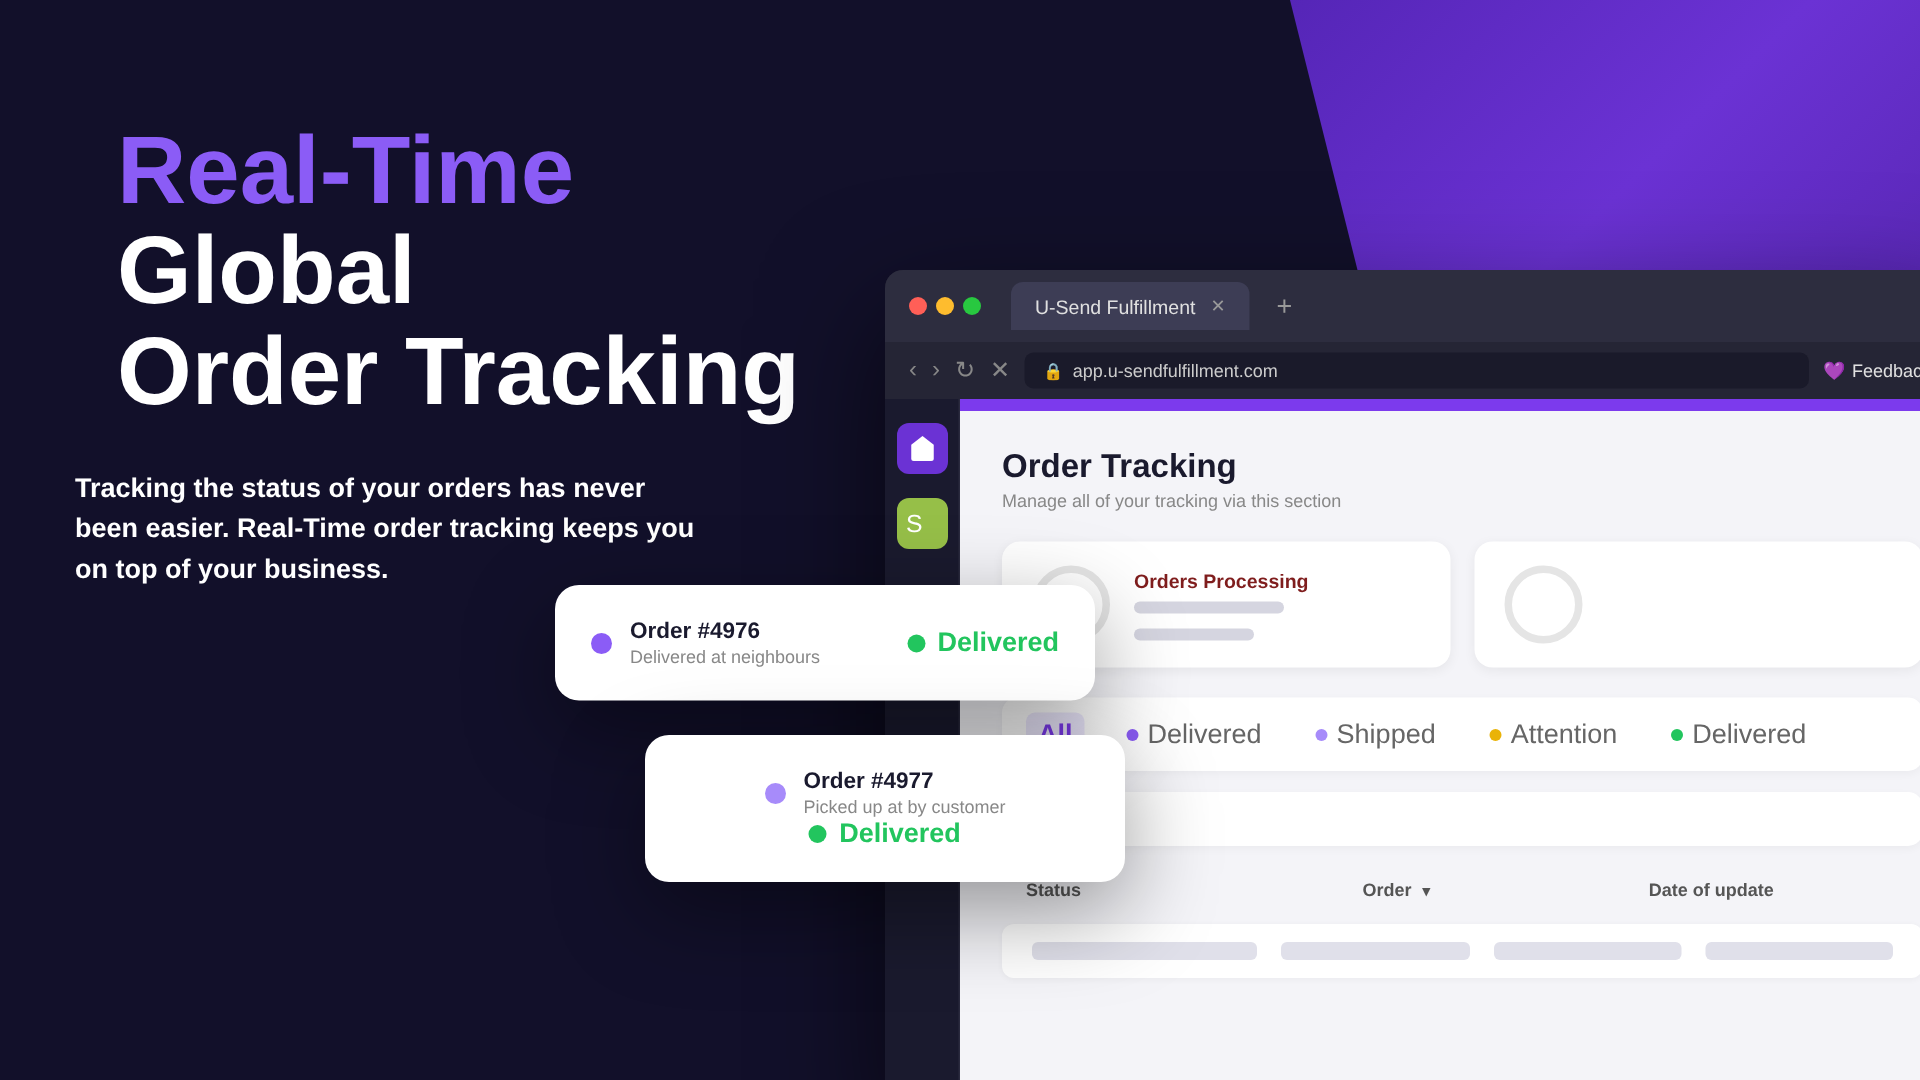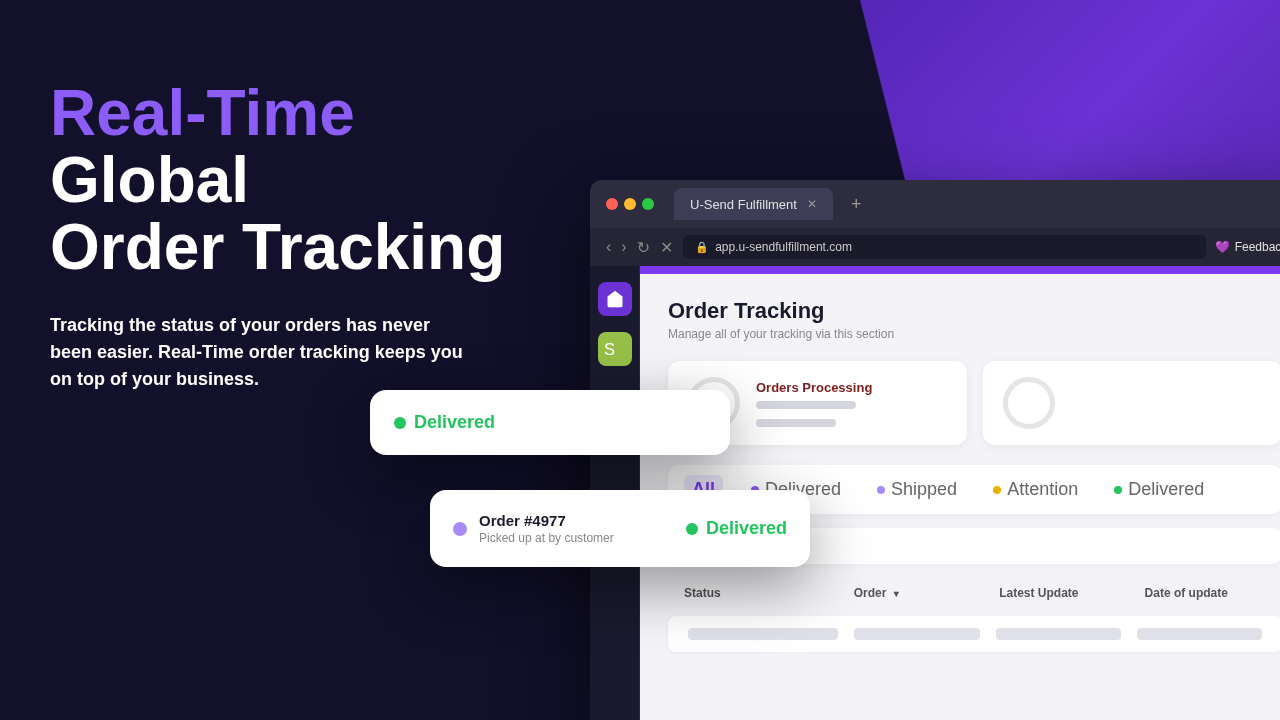--- a/index.html
+++ b/index.html
@@ -30,20 +30,21 @@
       top: 80px;
       width: 500px;
       z-index: 2;
     }
 
     .hero-title {
       font-size: 64px;
       font-weight: 800;
       line-height: 1.05;
       margin-bottom: 30px;
+      margin-left: 28px;
     }
 
     .hero-title .highlight {
       color: #8b5cf6;
     }
 
     .hero-title .white {
       color: #ffffff;
     }
 
@@ -68,29 +69,30 @@
       align-items: center;
       justify-content: space-between;
       box-shadow: 0 20px 60px rgba(0,0,0,0.4);
       z-index: 10;
     }
 
     .order-card-2 {
       position: absolute;
       left: 430px;
       top: 490px;
-      width: 380px;
+      width: 320px;
       background: #ffffff;
       border-radius: 16px;
       padding: 22px 23px;
       display: flex;
       align-items: center;
       justify-content: space-between;
       box-shadow: 0 20px 60px rgba(0,0,0,0.4);
       z-index: 11;
+      flex-direction: column;
     }
 
     .order-left {
       display: flex;
       align-items: center;
       gap: 12px;
     }
 
     .order-dot {
       width: 14px;
@@ -458,20 +460,27 @@
 <div class="bg-purple-triangle"></div>
 
 <div class="left-content">
   <h1 class="hero-title">
     <span class="highlight">Real-Time</span><span class="white"> Global<br>Order Tracking</span>
   </h1>
   <p class="hero-description">Tracking the status of your orders has never been easier. Real-Time order tracking keeps you on top of your business.</p>
 </div>
 
 <div class="order-card-1">
+  <div class="order-left">
+    <div class="order-dot"></div>
+    <div class="order-info">
+      <div class="order-number">Order #4976</div>
+      <div class="order-sub">Delivered at neighbours</div>
+    </div>
+  </div>
   <div class="order-status">
     <div class="status-dot"></div>
     <span class="status-label">Delivered</span>
   </div>
 </div>
 
 <div class="order-card-2">
   <div class="order-left">
     <div class="order-dot" style="background:#a78bfa;"></div>
     <div class="order-info">
@@ -584,21 +593,20 @@
         <div class="search-bar">
           <span class="search-icon-glyph">🔍</span>
         </div>
 
         <div class="table-header">
           <div class="th">Status</div>
           <div class="th">
             Order
             <span style="font-size:10px;margin-left:4px;">▾</span>
           </div>
-          <div class="th">Latest Update</div>
           <div class="th">Date of update</div>
         </div>
 
         <div class="table-row-placeholder">
           <div class="td-placeholder"></div>
           <div class="td-placeholder"></div>
           <div class="td-placeholder"></div>
           <div class="td-placeholder"></div>
         </div>
 

